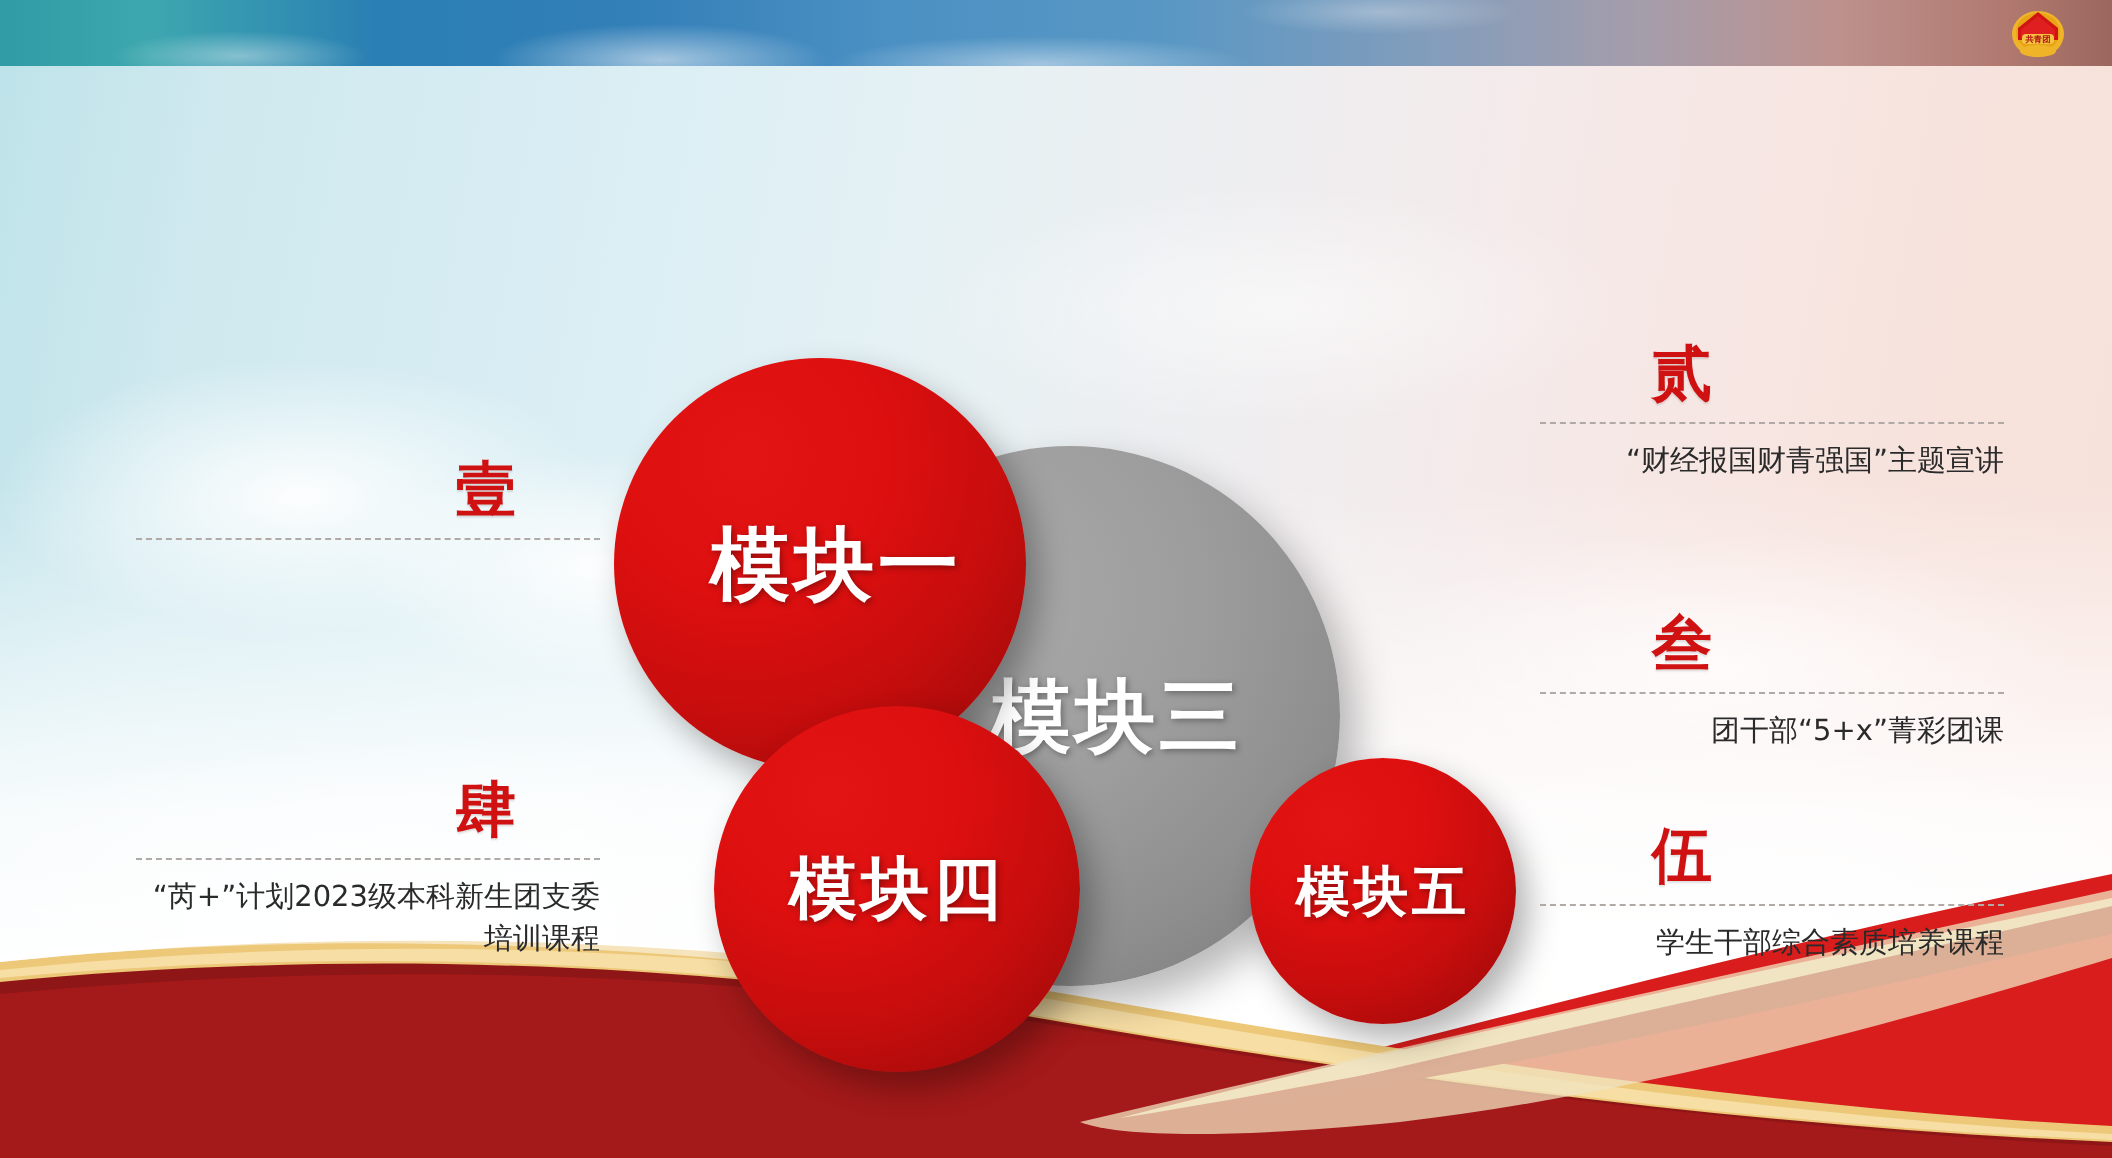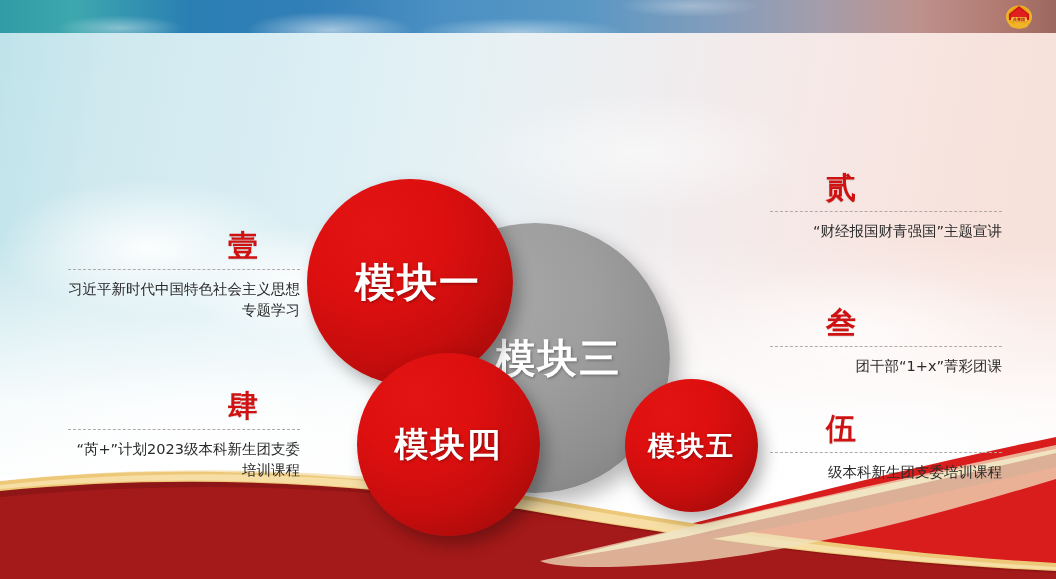--- a/index.html
+++ b/index.html
@@ -195,41 +195,40 @@
       <span>模块四</span>
     </div>
 
     <div class="circle c-red" id="circle-m5">
       <span>模块五</span>
     </div>
 
     <div class="label-block" id="label-1">
       <div class="label-num num-right">壹</div>
       <div class="label-rule"></div>
-      <div class="label-text align-left">习近平新时代中国特色社会主义思想专题学习</div>
     </div>
 
     <div class="label-block" id="label-4">
       <div class="label-num num-right">肆</div>
       <div class="label-rule"></div>
       <div class="label-text align-left">“芮+”计划2023级本科新生团支委培训课程</div>
     </div>
 
     <div class="label-block" id="label-2">
       <div class="label-num num-left">贰</div>
       <div class="label-rule"></div>
       <div class="label-text align-left">“财经报国财青强国”主题宣讲</div>
     </div>
 
     <div class="label-block" id="label-3">
       <div class="label-num num-left">叁</div>
       <div class="label-rule"></div>
-      <div class="label-text align-left">团干部“1+x”菁彩团课</div>
+      <div class="label-text align-left">团干部“5+x”菁彩团课</div>
     </div>
 
     <div class="label-block" id="label-5">
       <div class="label-num num-left">伍</div>
       <div class="label-rule"></div>
-      <div class="label-text align-left">级本科新生团支委培训课程</div>
+      <div class="label-text align-left">学生干部综合素质培养课程</div>
     </div>
 
   </div>
 </div>
 
 </body></html>

